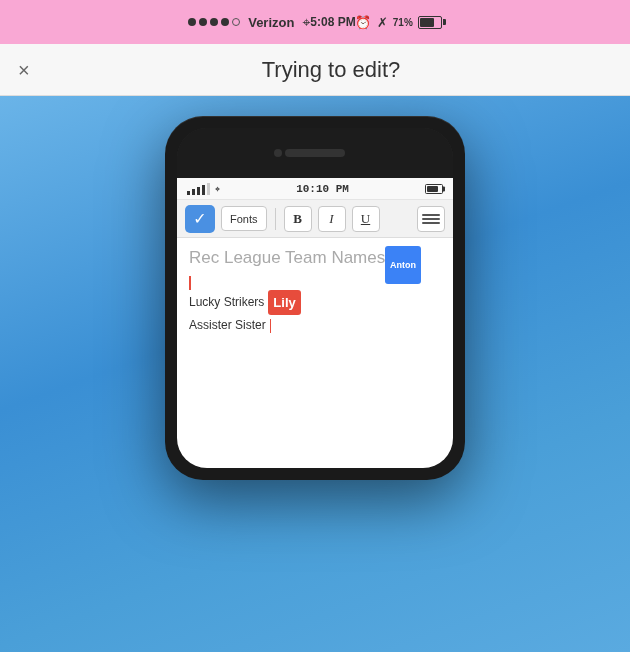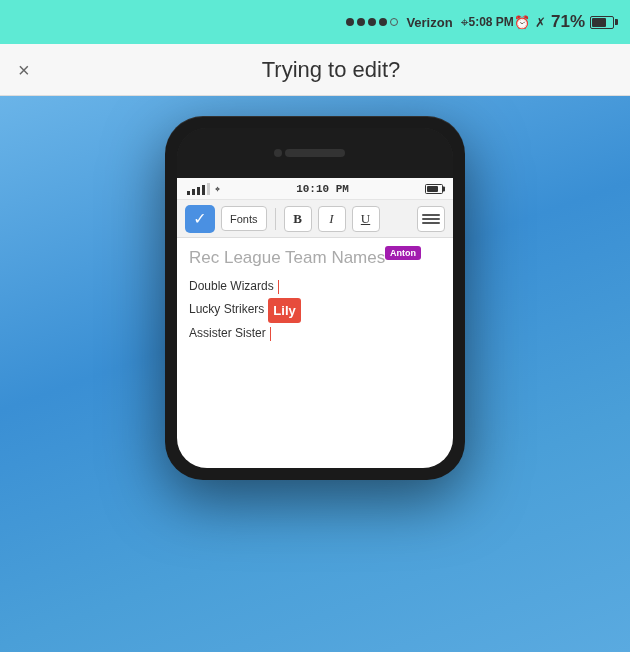--- a/index.html
+++ b/index.html
@@ -7,25 +7,25 @@
     body {
       width: 630px;
       height: 652px;
       background: #f0f0f0;
       font-family: -apple-system, 'Helvetica Neue', Arial, sans-serif;
       overflow: hidden;
     }
 
     
     .status-bar {
-      background: #5eead4;
+      background: #f9a8d4;
       height: 44px;
       display: flex;
       align-items: center;
-      justify-content: flex-end;
+      justify-content: center;
       padding: 9px 16px;
     }
 
     .status-left {
       display: flex;
       align-items: center;
       gap: 4px;
     }
 
     .signal-dots {
@@ -67,21 +67,21 @@
 
     .status-right {
       display: flex;
       align-items: center;
       gap: 5px;
       font-size: 13px;
       color: #333;
     }
 
     .battery-pct {
-      font-size: 17px;
+      font-size: 10px;
       font-weight: 600;
     }
 
     .battery-icon {
       width: 24px;
       height: 13px;
       border: 1.5px solid #333;
       border-radius: 2px;
       position: relative;
       display: inline-flex;
@@ -353,24 +353,24 @@
       color: #aaa;
       font-weight: 400;
       margin-bottom: 8px;
       position: relative;
     }
 
     .cursor-label-anton {
       position: absolute;
       top: -2px;
       right: 20px;
-      background: #a21caf;
+      background: #3b82f6;
       color: #fff;
       font-size: 9px;
-      padding: 2px 5px;
+      padding: 14px 5px;
       border-radius: 3px;
       font-weight: 600;
     }
 
     .doc-line {
       font-size: 12px;
       color: #333;
       line-height: 1.8;
       display: flex;
       align-items: center;
@@ -486,21 +486,20 @@
         </div>
 
         <div class="phone-content">
 
           <div class="doc-title">
             <span>Rec League Team Names</span>
             <span class="cursor-label-anton">Anton</span>
           </div>
 
           <div class="doc-line">
-            <span>Double Wizards</span>
               <span class="cursor-blink"></span>
           </div>
 
           <div class="doc-line">
             <span>Lucky Strikers</span>
             <span class="cursor-label-lily">Lily</span>
           </div>
 
           <div class="doc-line">
             <span>Assister Sister</span>

